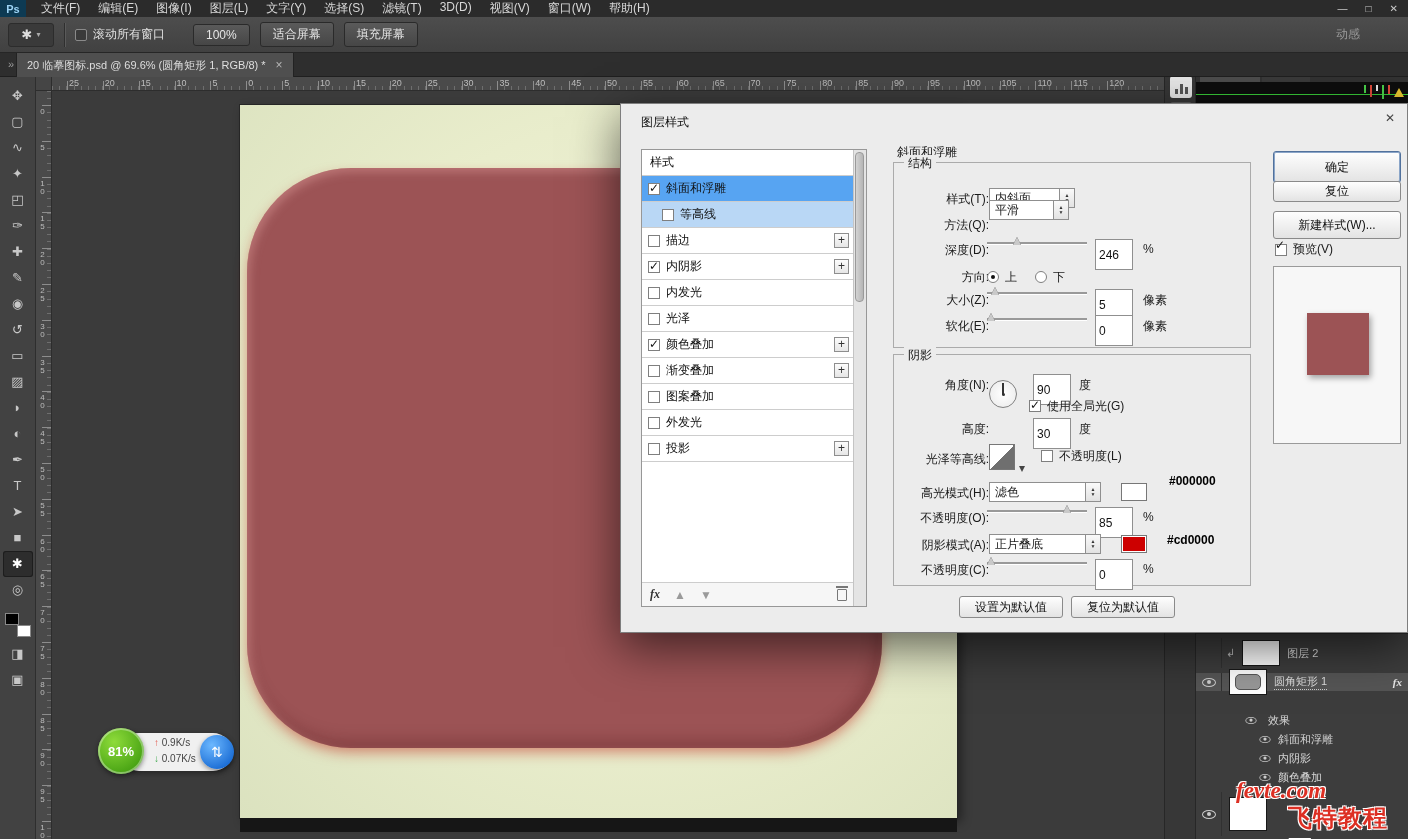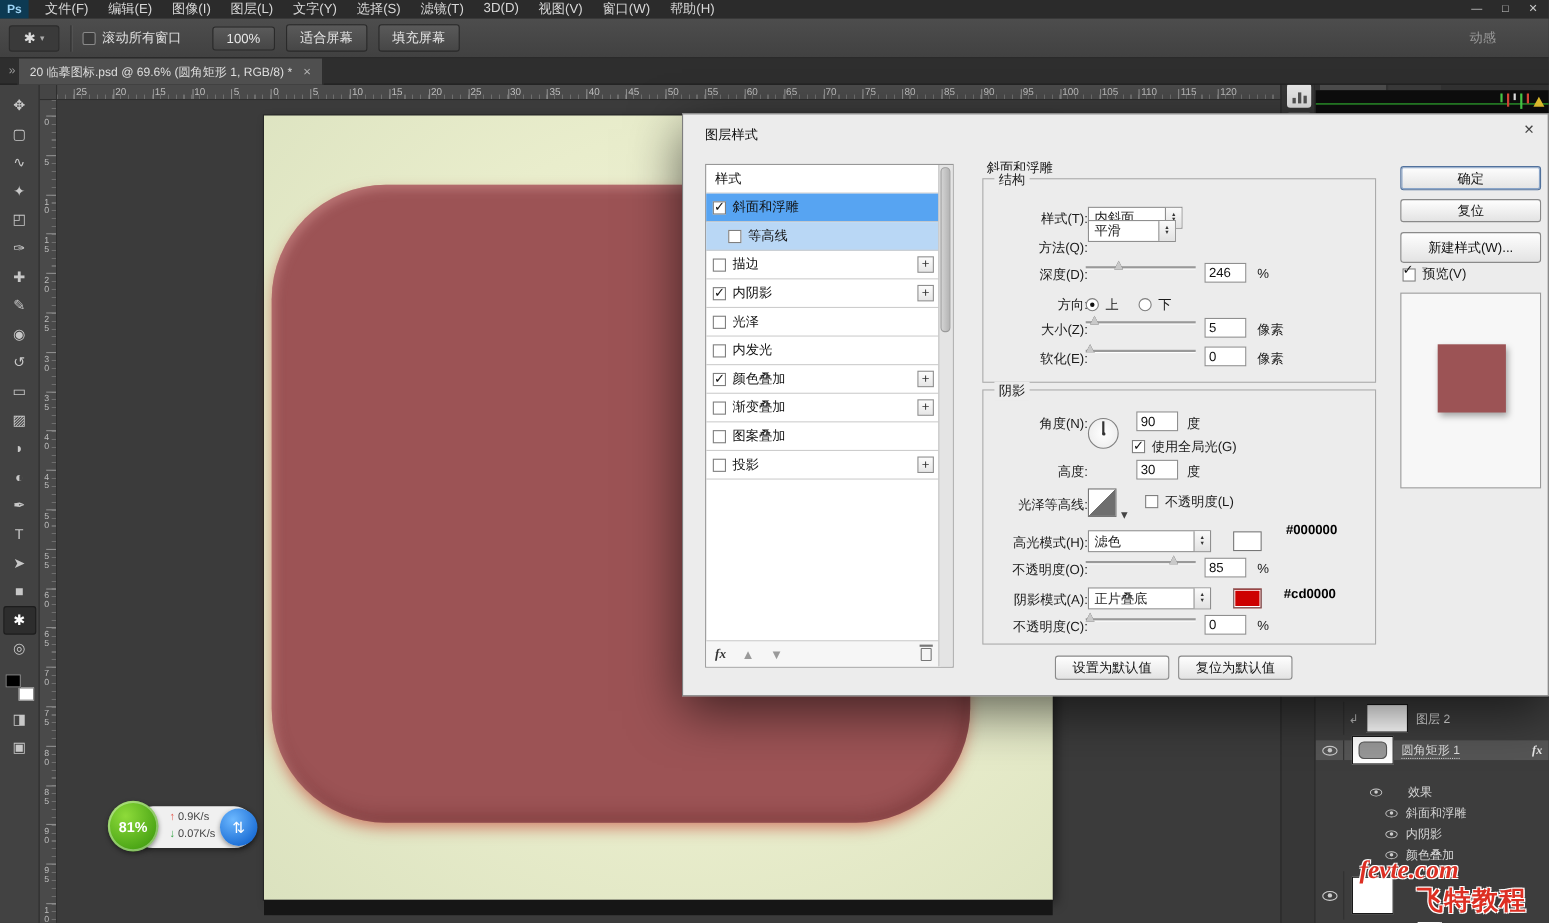--- a/index.html
+++ b/index.html
@@ -175,21 +175,21 @@
   .group{position:absolute;border:1px solid #ababab;}
   .group-legend{position:absolute;top:-8px;left:10px;background:#ececec;padding:0 4px;color:#1a1a1a;}
   .flabel{position:absolute;left:258px;width:110px;text-align:right;color:#1a1a1a;white-space:nowrap;}
   .dd{position:absolute;height:20px;background:#fff;border:1px solid #8f8f8f;display:flex;align-items:center;}
   .dd-text{flex:1;padding:0 5px;white-space:nowrap;overflow:hidden;}
   .dd-arr{width:15px;height:100%;border-left:1px solid #8f8f8f;
     background:linear-gradient(#fafafa,#e2e2e2);display:flex;flex-direction:column;
     align-items:center;justify-content:center;color:#333;flex:none;}
   .dd-arr::before{content:"▲";font-size:5px;line-height:5px;}
   .dd-arr::after{content:"▼";font-size:5px;line-height:5px;}
-  .numin{position:absolute;width:38px;height:18px;background:#fff;border:1px solid #8f8f8f;
+  .numin{position:absolute;width:38px;height:31px;background:#fff;border:1px solid #8f8f8f;
     font-size:12px;padding:0 3px;color:#111;font-family:inherit;}
   .unit{position:absolute;color:#1a1a1a;}
   .slider{position:absolute;height:14px;}
   .slider .track{position:absolute;left:0;right:0;top:7px;height:2px;background:#999;box-shadow:0 1px 0 #fff;}
   .slider .sthumb{position:absolute;top:2px;width:0;height:0;border-left:4px solid transparent;
     border-right:4px solid transparent;border-bottom:8px solid #c9c9c9;
     filter:drop-shadow(0 0 .5px #444);}
   .radio{position:absolute;width:12px;height:12px;border:1px solid #7f7f7f;border-radius:50%;background:#fff;}
   .radio.on::after{content:"";position:absolute;left:3px;top:3px;width:4px;height:4px;border-radius:50%;background:#111;}
   .rlabel{position:absolute;color:#1a1a1a;}
@@ -457,21 +457,21 @@
       </div>
       <div class="thumb">
           <div class="mini-shape"></div>
         </div>
       <span class="lname uline">圆角矩形 1</span>
       <span class="fxtag">fx</span>
     </div>
     <div class="lrow" style="top:77px;height:19px">
       <div style="width:48px;flex:none"></div>
       <span class="eye sm"></span>
-      <span class="ename" style="margin-left:22px">效果</span>
+      <span class="ename" style="margin-left:10px">效果</span>
     </div>
     <div class="lrow" style="top:96px;height:19px">
       <div style="width:62px;flex:none"></div>
       <span class="eye sm"></span>
       <span class="ename" style="margin-left:6px">斜面和浮雕</span>
     </div>
     <div class="lrow" style="top:115px;height:19px">
       <div style="width:62px;flex:none"></div>
       <span class="eye sm"></span>
       <span class="ename" style="margin-left:6px">内阴影</span>
@@ -513,39 +513,43 @@
             <span class="sllabel">描边</span>
             <span class="plus">+</span>
           </div>
           <div class="slrow">
             <span class="cb on"></span>
             <span class="sllabel">内阴影</span>
             <span class="plus">+</span>
           </div>
           <div class="slrow">
             <span class="cb"></span>
+            <span class="sllabel">内发光</span>
+          </div>
+          <div class="slrow">
+            <span class="cb"></span>
             <span class="sllabel">光泽</span>
-          </div>
-          <div class="slrow">
-            <span class="cb"></span>
-            <span class="sllabel">内发光</span>
           </div>
           <div class="slrow">
             <span class="cb on"></span>
             <span class="sllabel">颜色叠加</span>
             <span class="plus">+</span>
           </div>
           <div class="slrow">
             <span class="cb"></span>
             <span class="sllabel">渐变叠加</span>
             <span class="plus">+</span>
           </div>
           <div class="slrow">
             <span class="cb"></span>
             <span class="sllabel">图案叠加</span>
+          </div>
+          <div class="slrow">
+            <span class="cb"></span>
+            <span class="sllabel">外发光</span>
           </div>
           <div class="slrow">
             <span class="cb"></span>
             <span class="sllabel">投影</span>
             <span class="plus">+</span>
           </div>
         </div>
       <div class="sl-footer">
         <span class="fx-label">fx</span>
         <span class="arr">▲</span>
@@ -641,21 +645,21 @@
     <div class="slider" style="left:366px;top:451px;width:100px">
       <div class="track"></div>
       <div class="sthumb" style="left:0"></div>
     </div>
     <input class="numin" style="left: 474px; top: 455px;" readonly="" value="0">
     <span class="unit" style="left:522px;top:458px">%</span>
 
     <div class="pbtn" style="left:338px;top:492px;width:104px;height:22px">设置为默认值</div>
     <div class="pbtn" style="left:450px;top:492px;width:104px;height:22px">复位为默认值</div>
 
-    <div class="pbtn default" style="left:652px;top:47px;width:128px;height:22px">确定</div>
+    <div class="pbtn default" style="left:652px;top:47px;width:128px;height:32px">确定</div>
     <div class="pbtn" style="left:652px;top:77px;width:128px;height:21px">复位</div>
     <div class="pbtn" style="left:652px;top:107px;width:128px;height:28px">新建样式(W)...</div>
     <div class="pv-cb-row">
       <span class="cb on" style="position:static"></span>
       <span>预览(V)</span>
     </div>
     <div class="pvbox">
       <div class="pvswatch" style="background: rgb(156, 83, 85);"></div>
     </div>
   </div>

